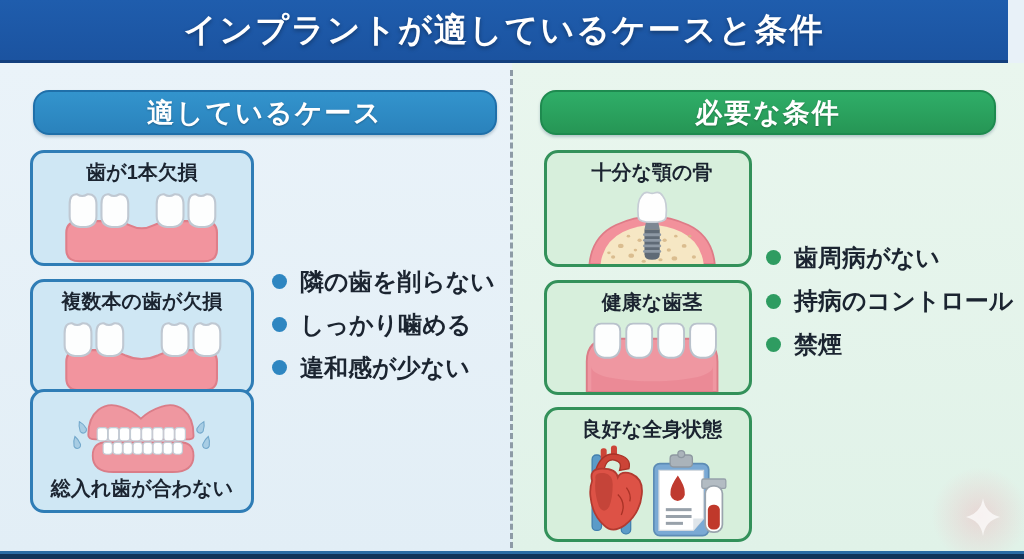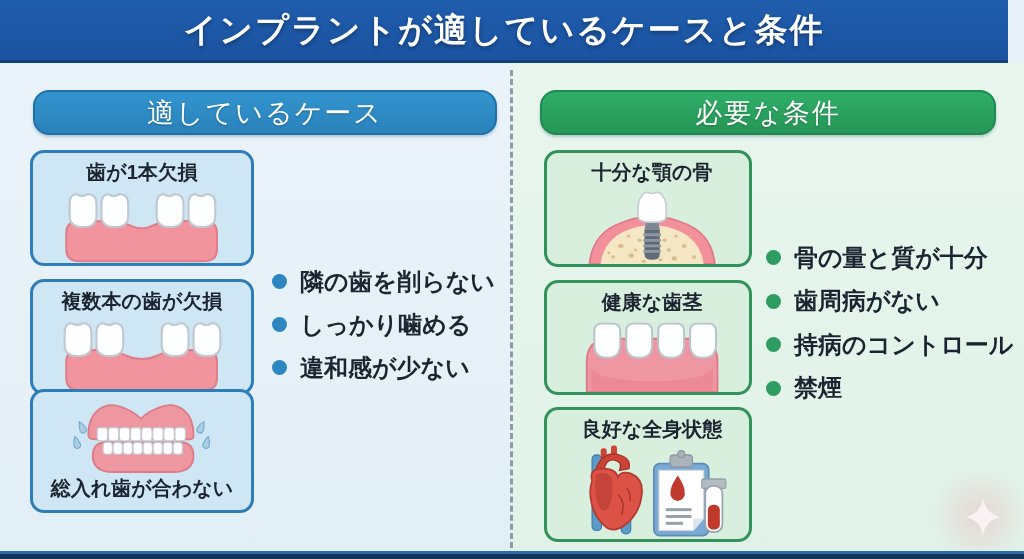--- a/index.html
+++ b/index.html
@@ -25,21 +25,21 @@
   .panel.right { left:512px; width:512px; background:linear-gradient(180deg,#e9f6ee,#e0f2e8); }
   .divider {
     position:absolute; left:510px; top:70px; height:478px; width:0;
     border-left:3px dashed #8d9ba6;
   }
 
   
   .pill {
     position:absolute; height:45px; border-radius:16px;
     display:flex; align-items:center; justify-content:center;
-    color:#fff; font-size:27px; font-weight:normal; letter-spacing:2px;
+    color:#fff; font-size:27px; font-weight:bold; letter-spacing:2px;
     text-shadow:0 1px 2px rgba(0,0,0,.25);
     box-shadow:0 2px 3px rgba(20,60,90,.25);
   }
   .pill.blue  { left:33px;  top:90px; width:464px; background:linear-gradient(180deg,#3394cd,#2a82bc); border:2px solid #1f6fa9; }
   .pill.green { left:540px; top:90px; width:456px; background:linear-gradient(180deg,#2fae68,#269655); border:2px solid #1e8a4f; }
 
   
   .card {
     position:absolute; border-radius:14px; display:flex; flex-direction:column;
     align-items:center; overflow:hidden;
@@ -254,24 +254,20 @@
           <rect x="162" y="50" width="20" height="54" rx="9" fill="#ffffff" stroke="#9aa4ad" stroke-width="2"></rect>
           <rect x="165" y="72" width="14" height="29" rx="6" fill="#c0392b"></rect>
         </g>
       </g>
     </svg>
   </div>
 
   <div class="bullets right">
     <div class="bullet-row">
       <span class="dot green"></span>
-      <span class="bullet-text">骨の量と質が十分</span>
-    </div>
-    <div class="bullet-row">
-      <span class="dot green"></span>
       <span class="bullet-text">歯周病がない</span>
     </div>
     <div class="bullet-row">
       <span class="dot green"></span>
       <span class="bullet-text">持病のコントロール</span>
     </div>
     <div class="bullet-row">
       <span class="dot green"></span>
       <span class="bullet-text">禁煙</span>
     </div>

